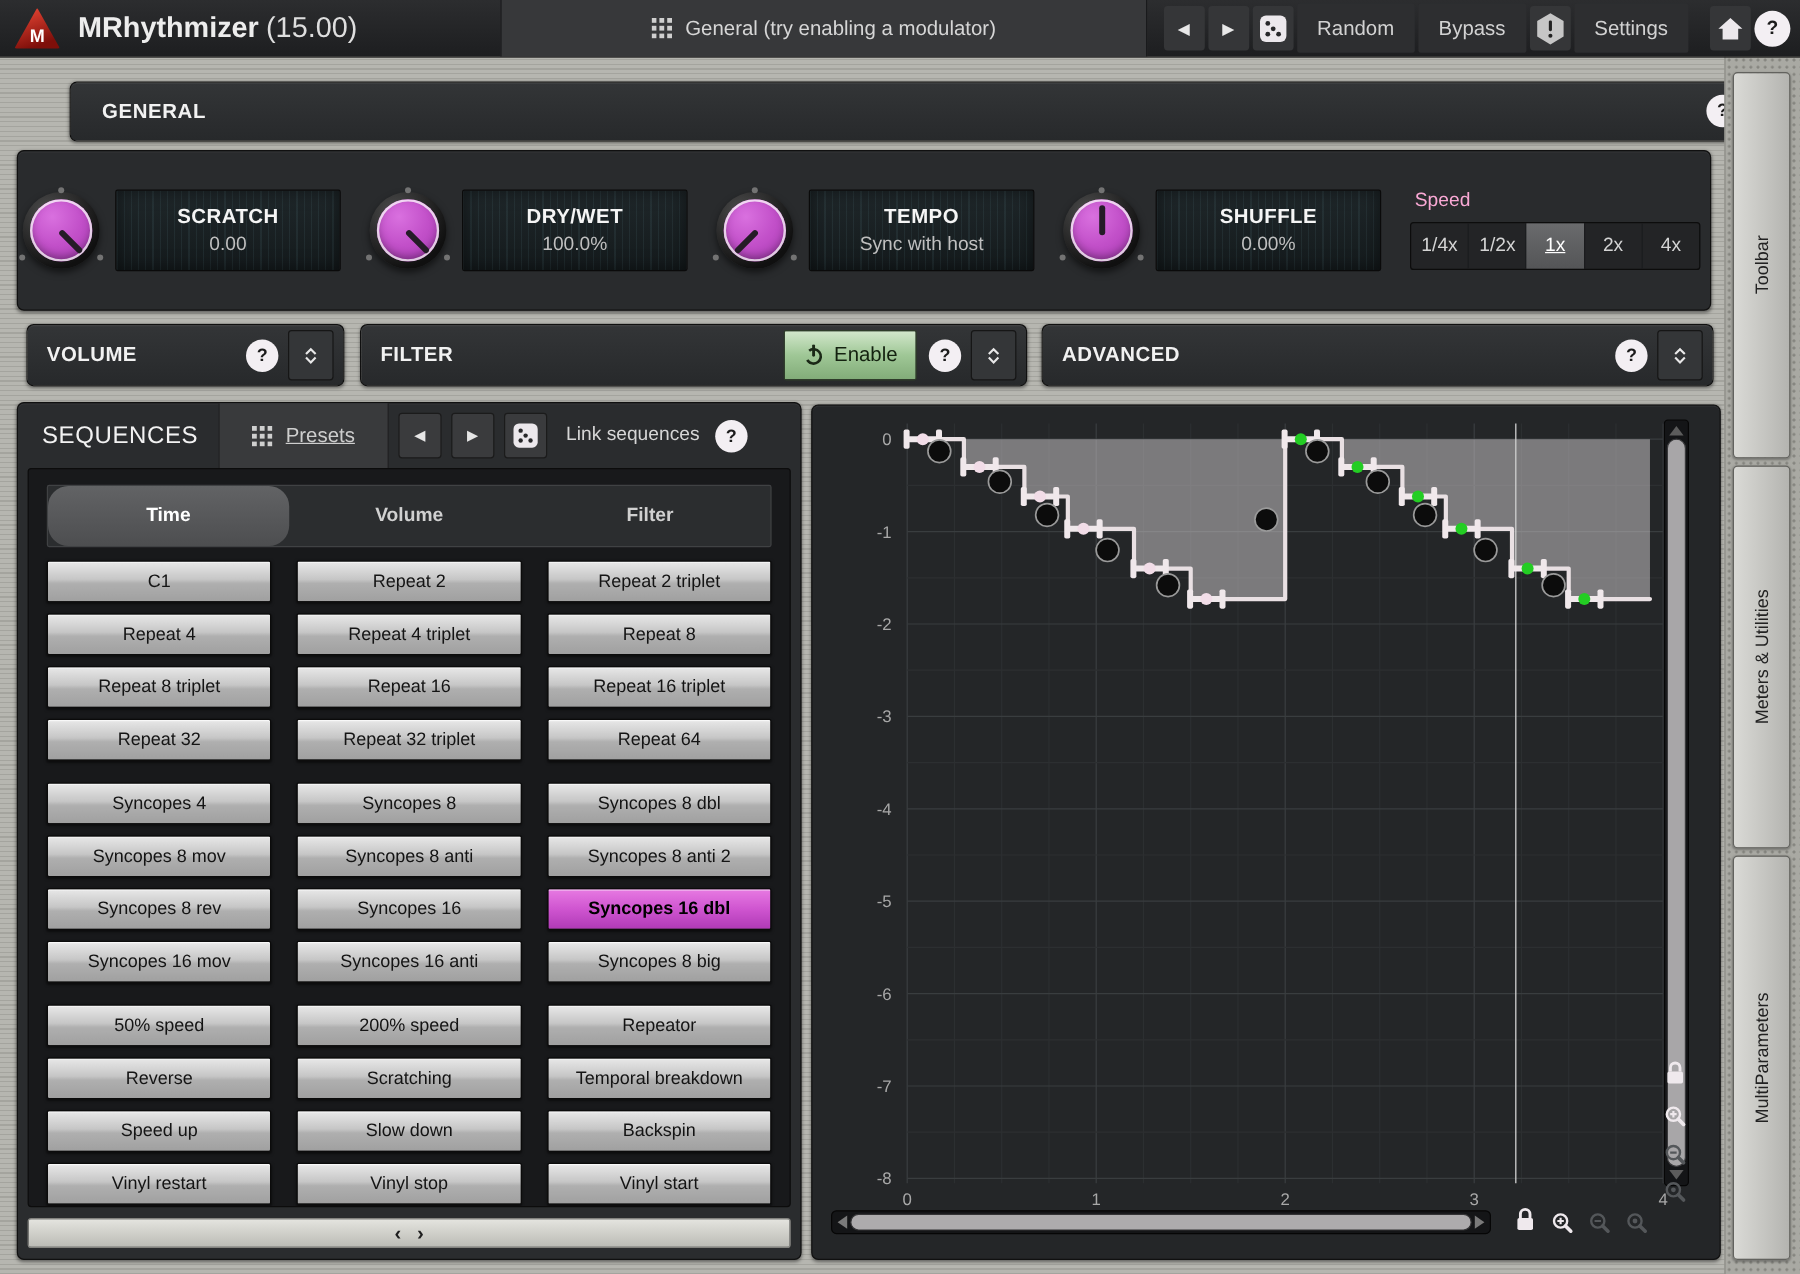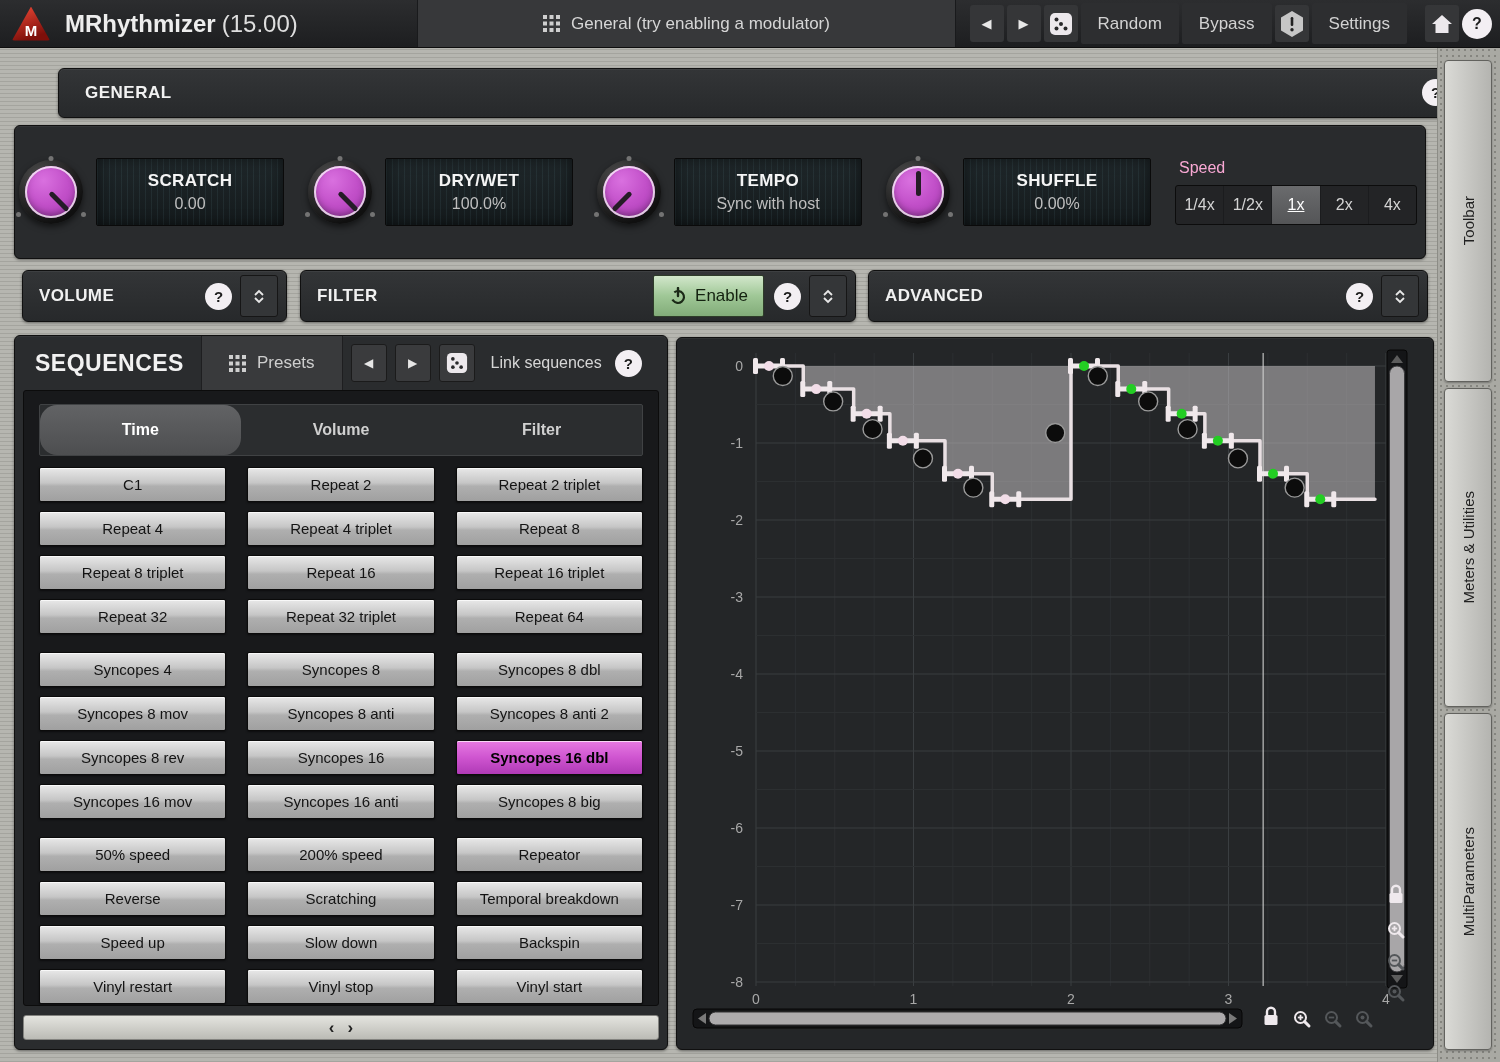--- a/index.html
+++ b/index.html
@@ -79,23 +79,23 @@
   .chev-btn{width:36px;height:40px;background:#343638;border:1px solid #161616;border-radius:3px;
     display:flex;align-items:center;justify-content:center;margin-left:8px;cursor:pointer;flex:none;}
   .enable-btn{height:40px;padding:0 15px;display:flex;align-items:center;gap:8px;cursor:pointer;
     background:linear-gradient(#d2e7cb,#9fc796 50%,#82ac79);border:1px solid #2e3c29;border-radius:2px;
     color:#142210;font-size:17px;margin-right:8px;flex:none;}
   .subpanel .qc{margin-left:2px;}
   
   #seq-panel{left:14px;top:335px;width:652px;height:713px;display:flex;flex-direction:column;
     background:#2a2c2e;}
   .seq-header{height:54px;flex:none;display:flex;align-items:center;padding-left:20px;}
-  .seq-title{font-weight:bold;font-size:23px;letter-spacing:.5px;color:#f2f2f2;margin-right:17px;}
+  .seq-title{font-weight:normal;font-size:20px;letter-spacing:.5px;color:#f2f2f2;margin-right:17px;}
   .presets-btn{height:54px;padding:0 27px;background:#393a3c;border-left:1px solid #1e1e20;
-    border-right:1px solid #1e1e20;display:flex;align-items:center;gap:11px;color:#cecece;font-size:17px;cursor:pointer;}
+    border-right:1px solid #1e1e20;display:flex;align-items:center;gap:11px;color:#cecece;font-size:17px;cursor:pointer;text-decoration:underline;}
   .mini-btn{width:34px;height:36px;margin-left:8px;background:#3a3b3d;border:1px solid #1b1b1b;
     border-radius:3px;display:flex;align-items:center;justify-content:center;color:#e6e6e6;
     font-size:12px;cursor:pointer;flex:none;}
   .link-label{margin-left:16px;font-size:16px;color:#d6d6d6;cursor:pointer;}
   .seq-header .qc{margin-left:13px;}
   .seq-content{flex:1;margin:0 8px;background:#18191b;border:1px solid #0c0c0c;border-radius:3px;
     padding:13px 15px;overflow:hidden;}
   .seq-tabs{display:grid;grid-template-columns:1fr 1fr 1fr;height:50px;background:#2b2d2f;
     border:1px solid #404244;border-radius:2px;overflow:hidden;}
   .seq-tab{display:flex;align-items:center;justify-content:center;font-size:16px;font-weight:bold;

